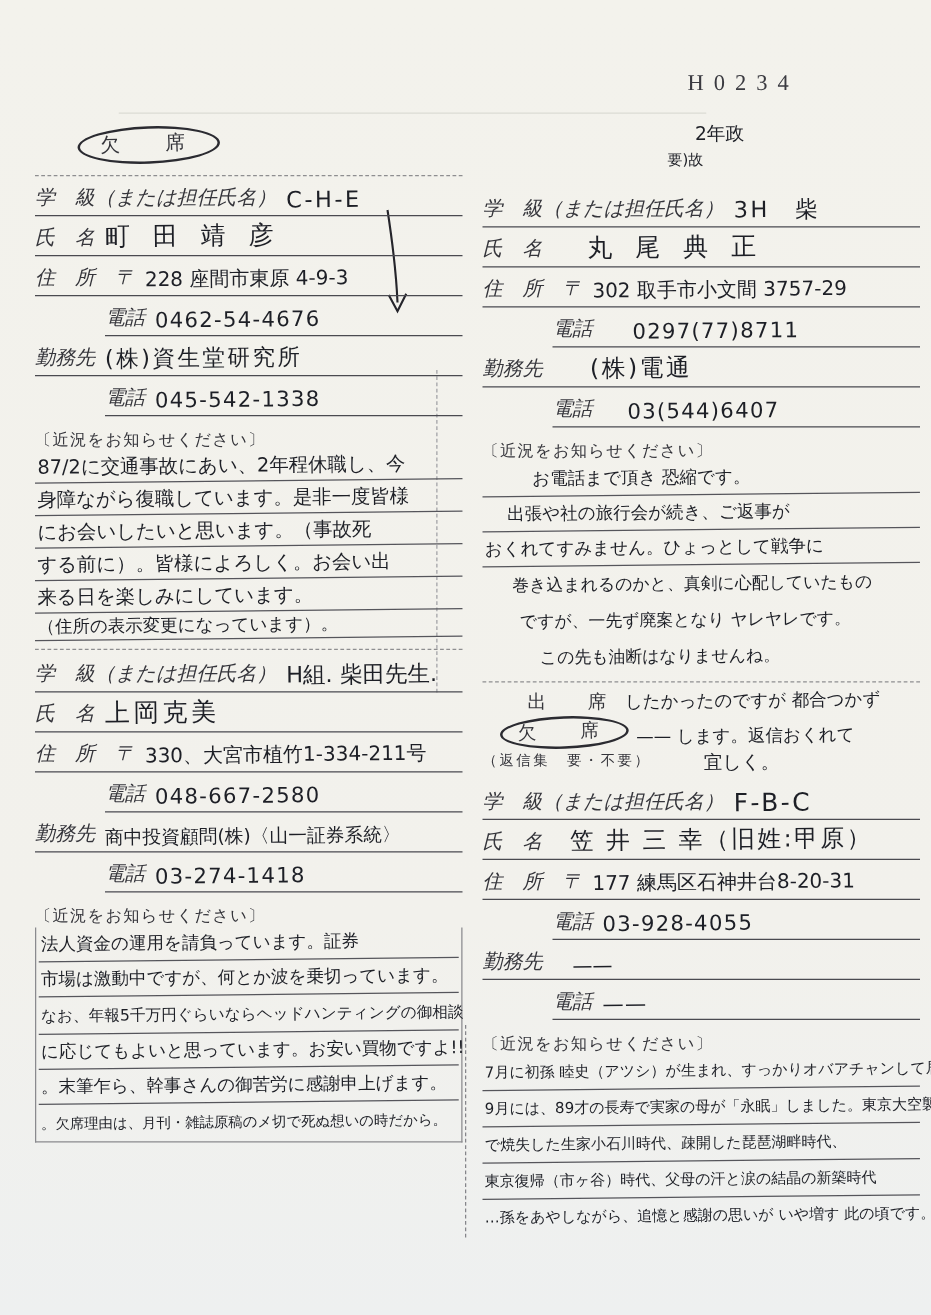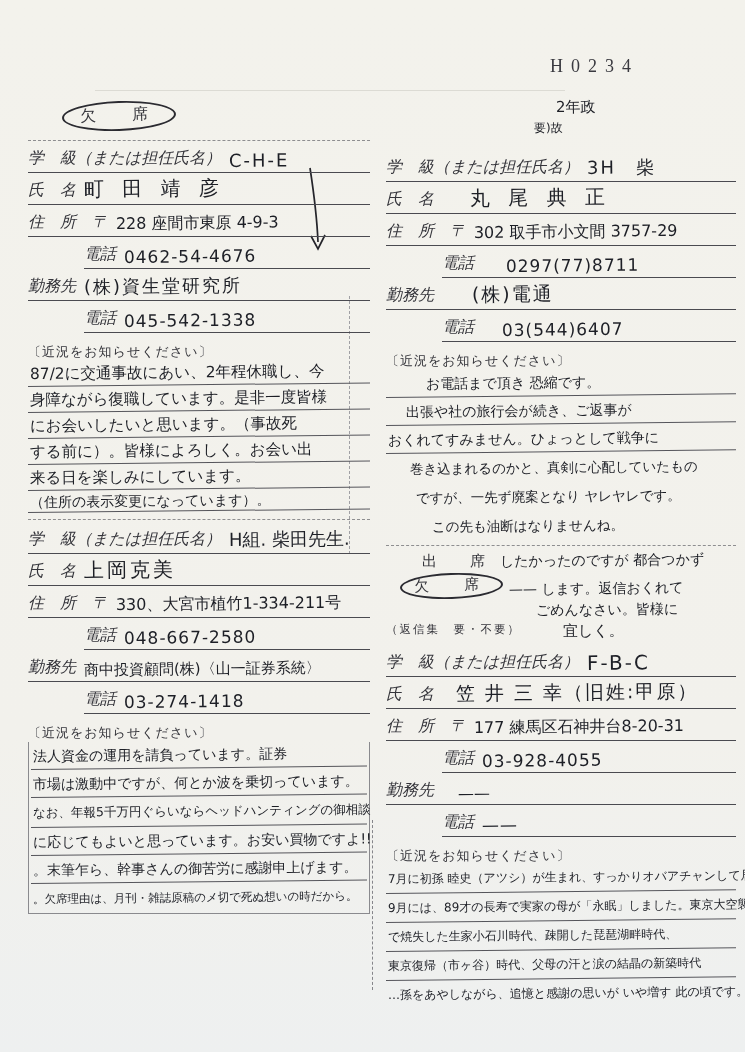--- a/index.html
+++ b/index.html
@@ -270,23 +270,20 @@
 
     <div class="k-head">
       <div class="k-row">
         <span class="printed k-attend">出　席</span>
         <span class="hw k-hw">したかったのですが 都合つかず</span>
       </div>
       <div class="k-row" style="margin-top:2px;">
         <span class="printed circled k-absent" style="font-size:15px;padding:1px 12px 2px 12px;">欠　席</span>
         <span class="hw k-hw">—— します。返信おくれて</span>
       </div>
-      <div class="k-row3">
-        <span class="hw k-hw">ごめんなさい。皆様に</span>
-      </div>
       <div class="k-row4">
         <span class="printed reply-note">（返信集　要・不要）</span>
         <span class="hw k-yoroshiku">宜しく。</span>
       </div>
     </div>
 
     <div style="margin-top:4px;">
       <div class="frow">
         <div class="ul">
           <span class="printed flabel">学　級（または担任氏名）</span>

